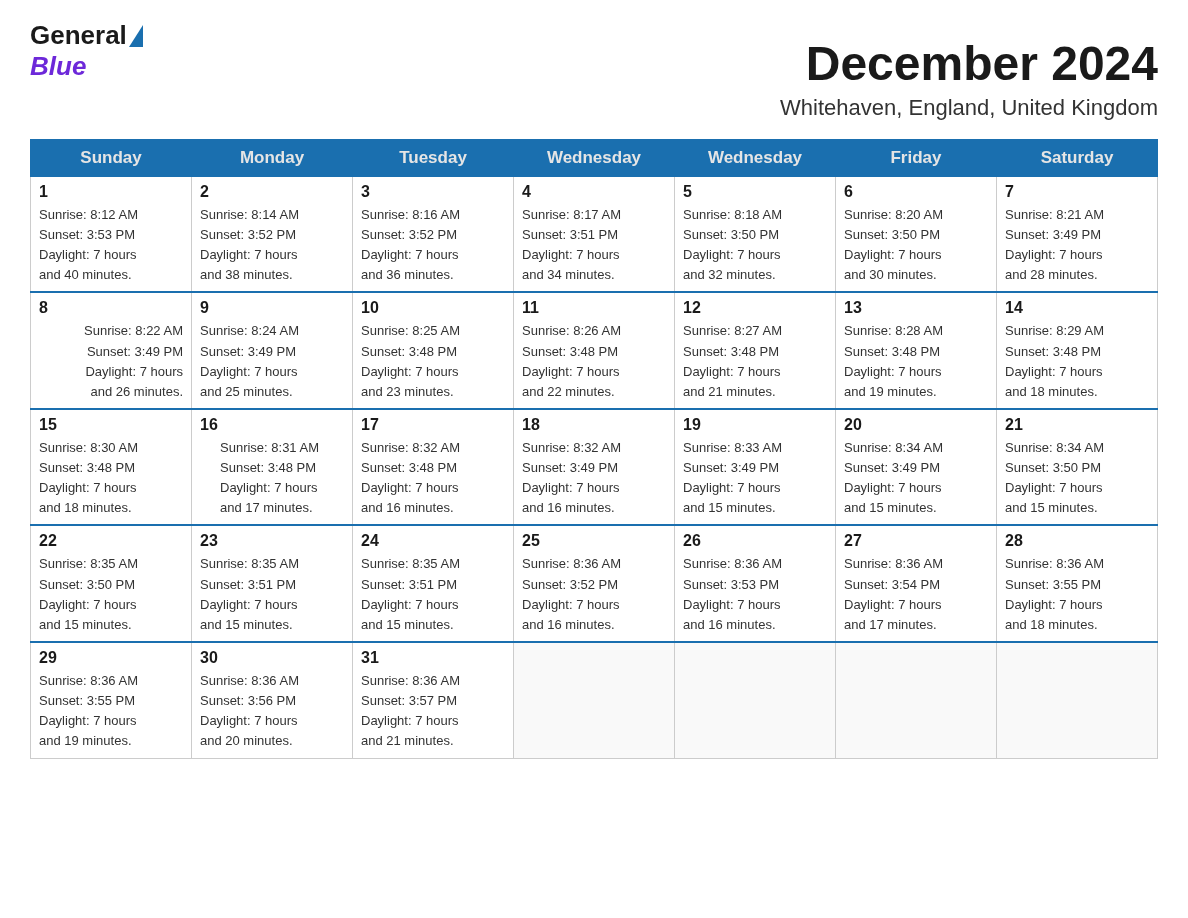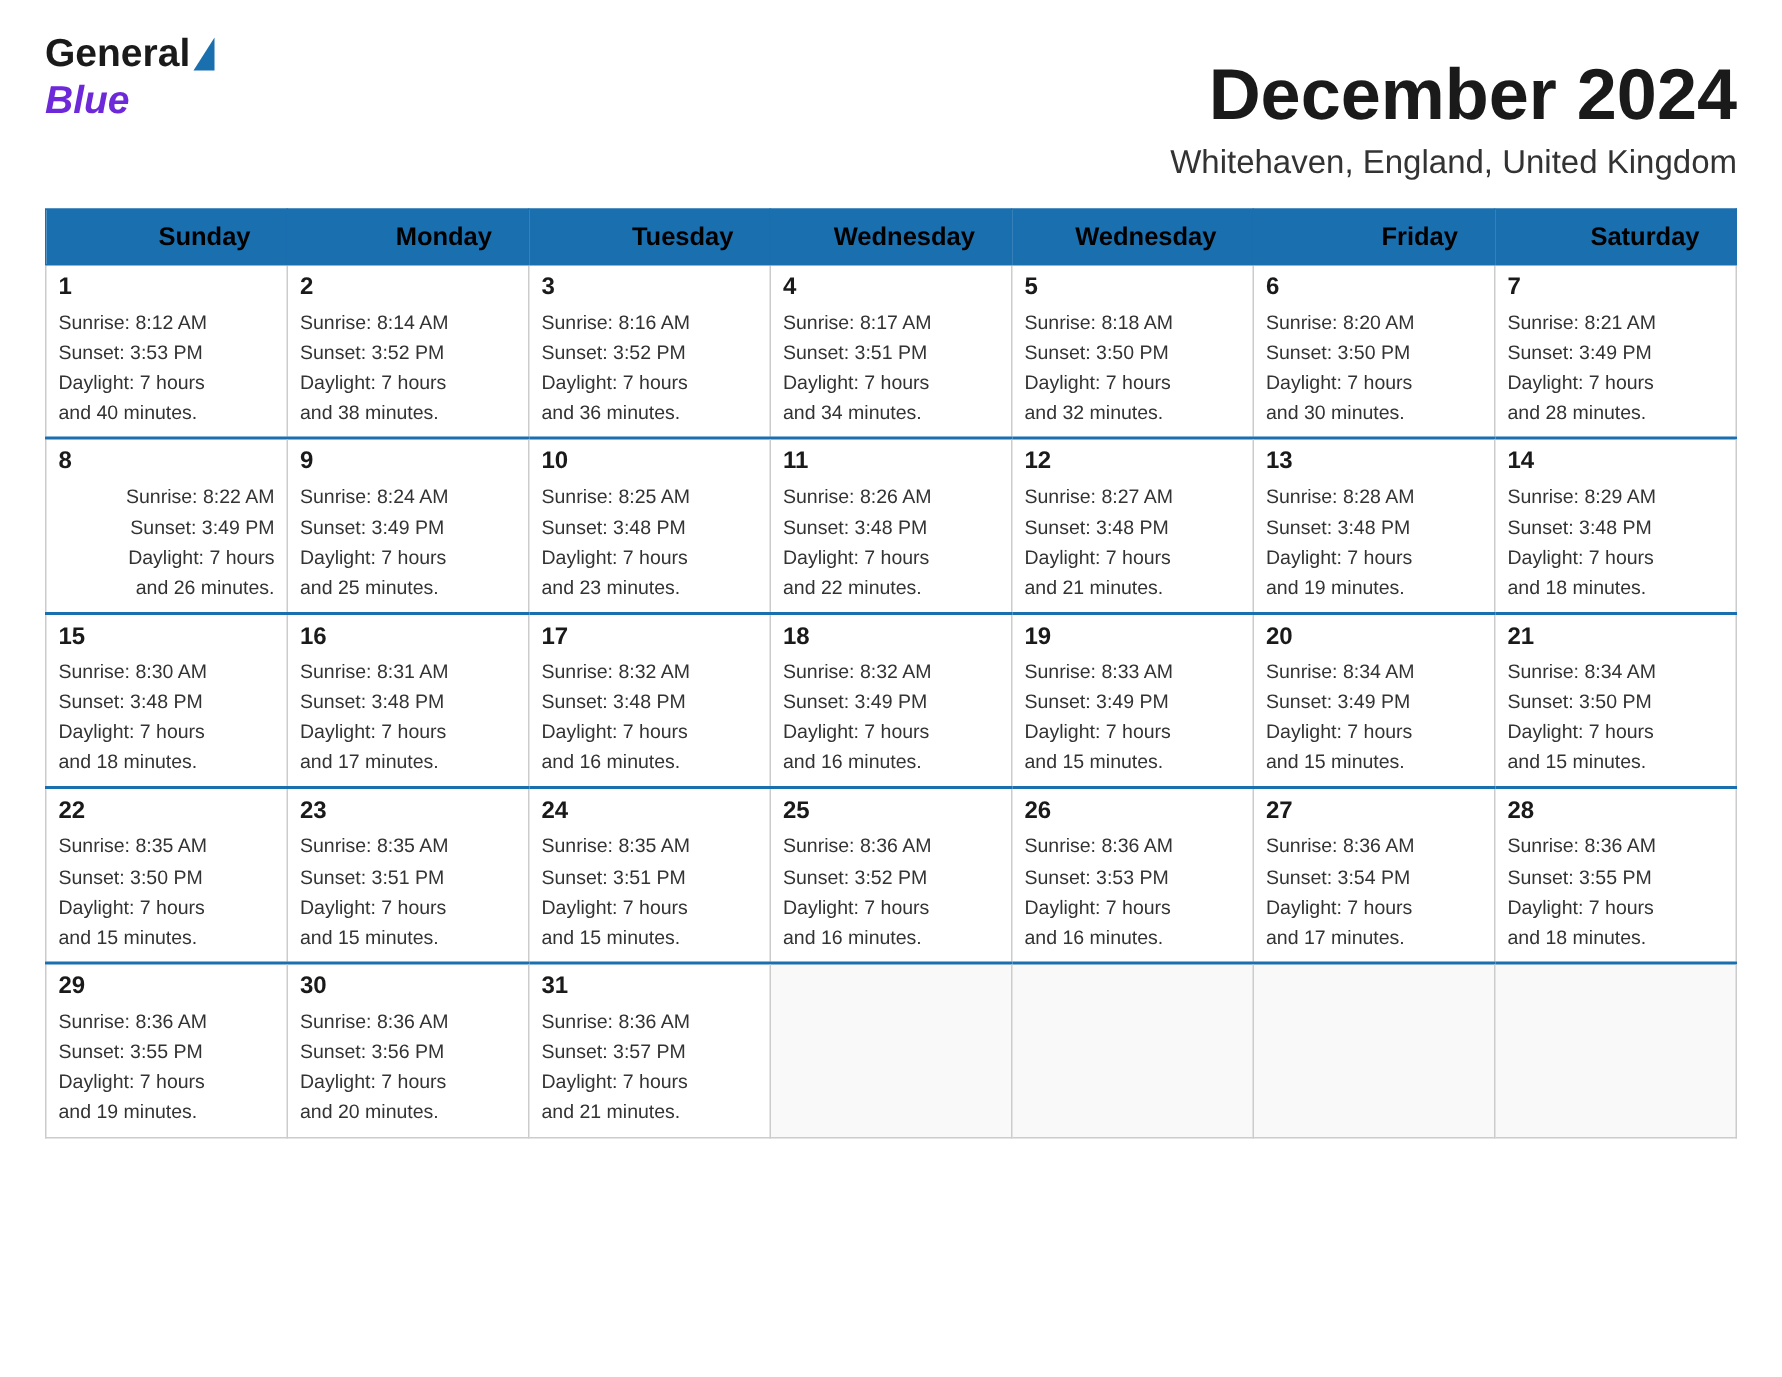--- a/index.html
+++ b/index.html
@@ -60,25 +60,25 @@
       color: #333;
       margin-top: 4px;
     }
     .calendar {
       width: 100%;
       border-collapse: collapse;
       border: 1px solid #ccc;
     }
     .calendar thead tr th {
       background: #1a6faf;
-      color: #000000;
+      color: #e5e5e5;
       font-size: 17px;
       font-weight: bold;
       padding: 8px 24px;
-      text-align: right;
+      text-align: center;
       border: 1px solid #1a6faf;
     }
     .calendar tbody tr td {
       vertical-align: top;
       border: 1px solid #ccc;
       padding: 6px 8px;
       width: 14.28%;
       min-height: 100px;
     }
     .calendar tbody tr:not(:last-child) td {
@@ -235,21 +235,21 @@
       <tr>
         <td>
           <span class="day-number">15</span>
           <div class="day-info" style="white-space: pre-line;">Sunrise: 8:30 AM
 Sunset: 3:48 PM
 Daylight: 7 hours
 and 18 minutes.</div>
         </td>
         <td>
           <span class="day-number">16</span>
-          <div class="day-info" style="white-space: pre-line;">Sunrise: 8:31 AM
+          <div class="day-info" style="white-space: pre-line; margin-left: 20px;">Sunrise: 8:31 AM
 Sunset: 3:48 PM
 Daylight: 7 hours
 and 17 minutes.</div>
         </td>
         <td>
           <span class="day-number">17</span>
           <div class="day-info" style="white-space: pre-line;">Sunrise: 8:32 AM
 Sunset: 3:48 PM
 Daylight: 7 hours
 and 16 minutes.</div>

